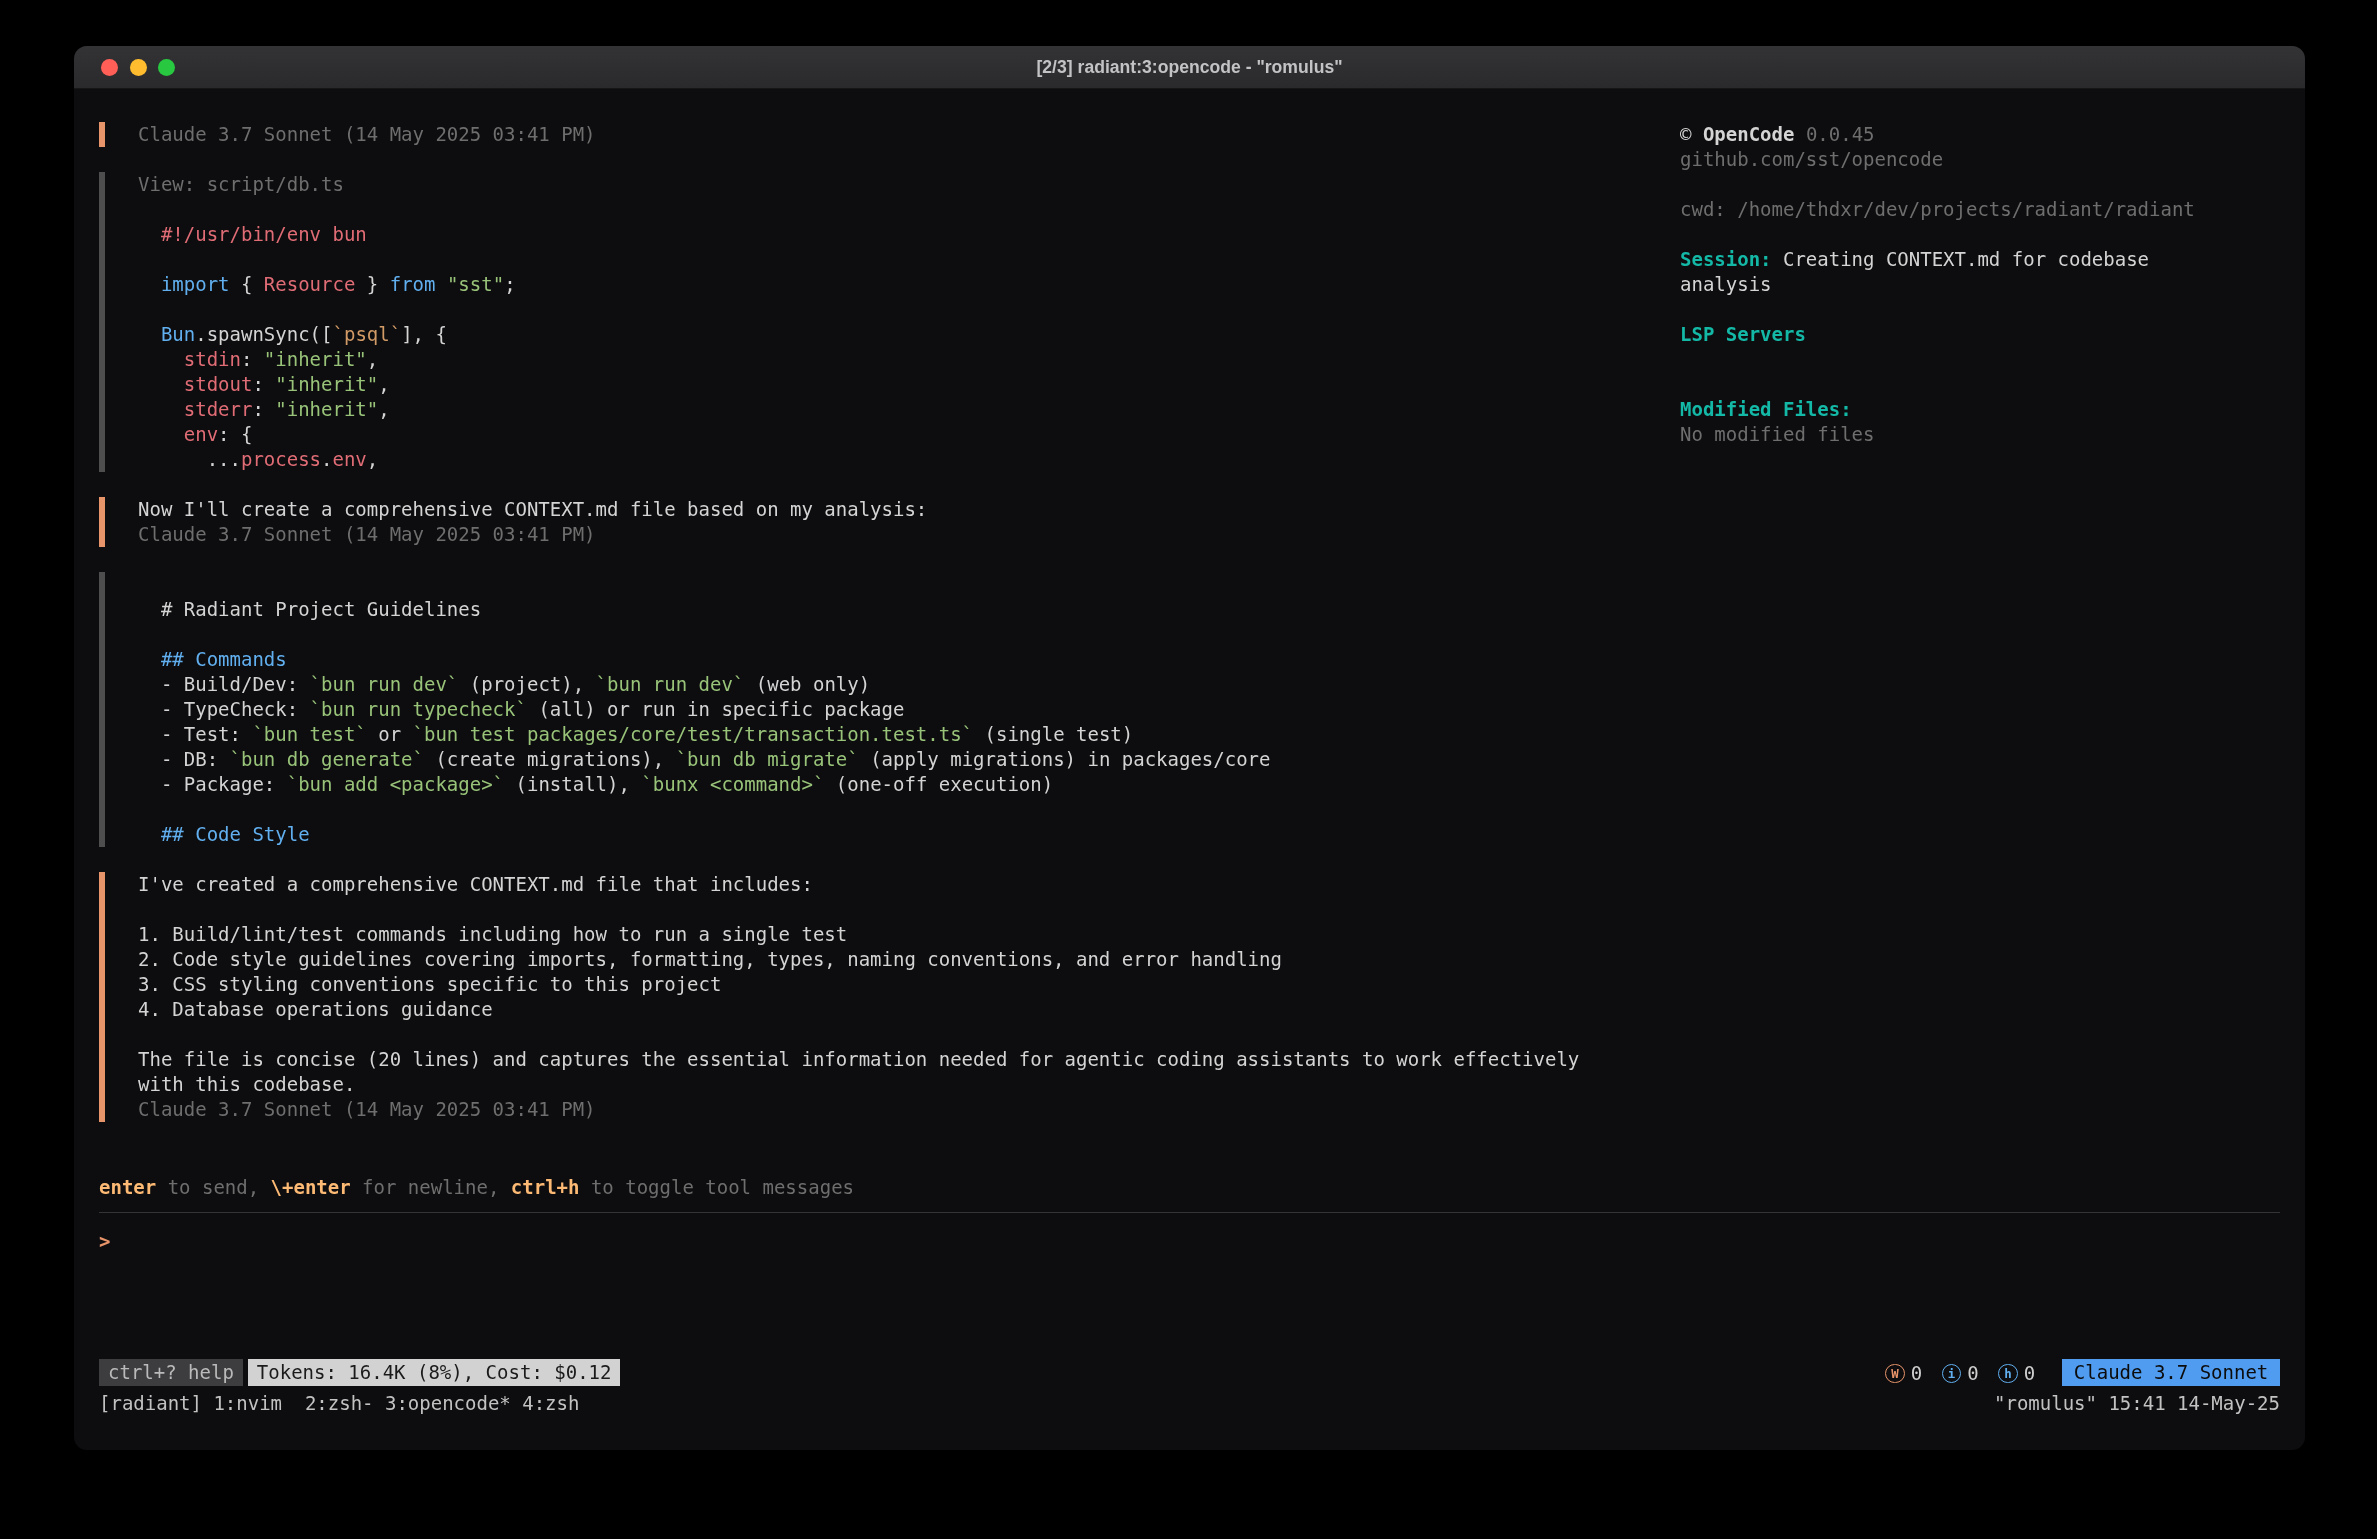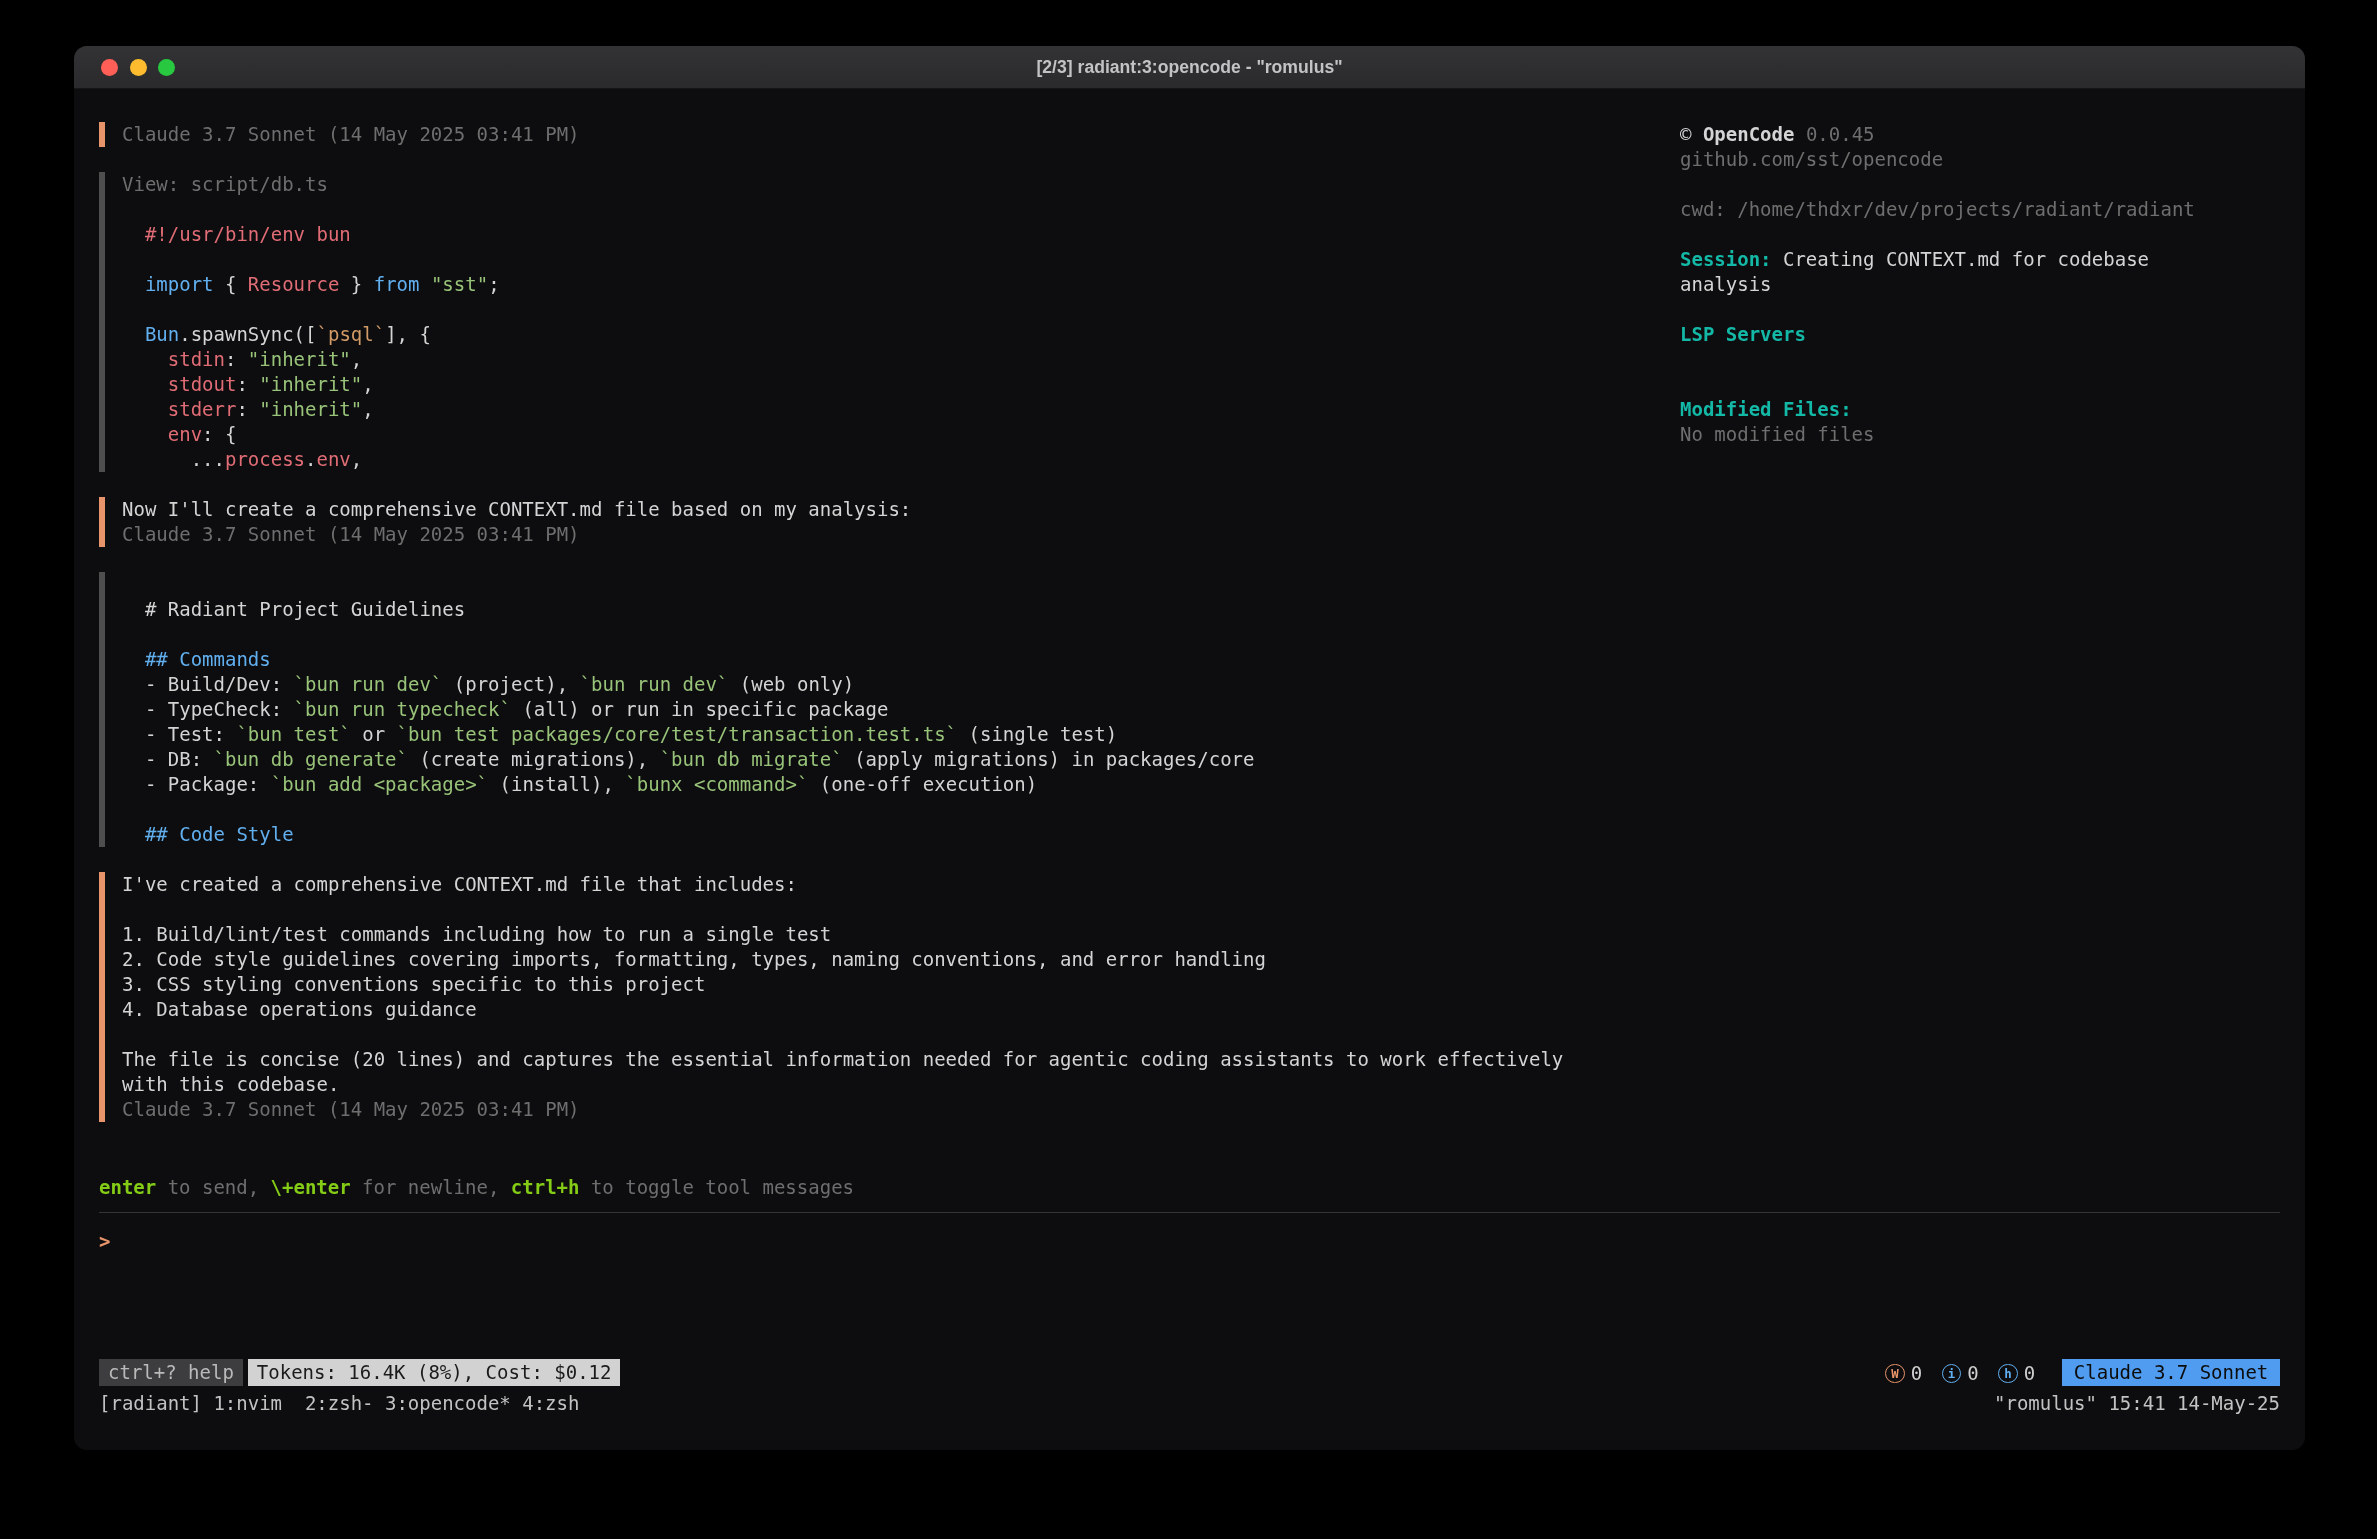--- a/index.html
+++ b/index.html
@@ -44,34 +44,34 @@
     padding: 33px 25px 34px 25px;
     font-size: 19px; line-height: 25px;
     color: #d4d4d4;
     overflow: hidden;
   }
   .content-row { flex: 1 1 auto; display: flex; overflow: hidden; }
   .main-col { flex: 1 1 auto; overflow: hidden; }
   .sidebar { flex: 0 0 600px; width: 600px; padding-right: 39px; box-sizing: border-box; }
 
   
-  .block { border-left: 6.5px solid #4e4e4e; padding-left: 17px; }
+  .block { border-left: 6.5px solid #4e4e4e; padding-left: 33px; }
   .block.accent-orange { border-left-color: #e8946a; }
   .block + .block { margin-top: 25px; }
   .line { min-height: 25px; line-height: 25px; white-space: pre; }
 
   
   .c-w  { color: #d4d4d4; }
   .c-g  { color: #6e6e6e; }
   .c-r  { color: #e06c75; }
   .c-b  { color: #61afef; }
   .c-gr { color: #98c379; }
   .c-y  { color: #d19a66; }
   .c-o  { color: #14b8a6; }
-  .c-wb { color: #84cc16; font-weight: bold; }
+  .c-wb { color: #fdba74; font-weight: bold; }
   .bold { font-weight: bold; }
 
   
   .sb-line { min-height: 25px; line-height: 25px; }
   .sb-gap { margin-top: 25px; }
   .sb-gap2 { margin-top: 50px; }
 
   
   .help-line { flex: 0 0 25px; white-space: pre; margin-bottom: 11.7px; }
   .input-divider { flex: 0 0 auto; border-top: 1.3px solid #343434; }

